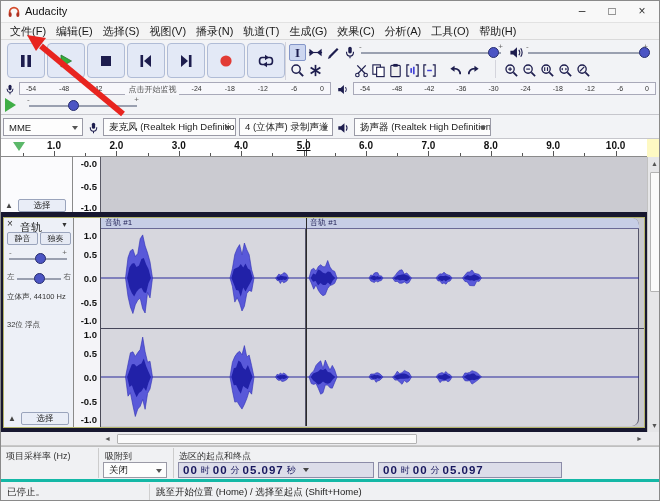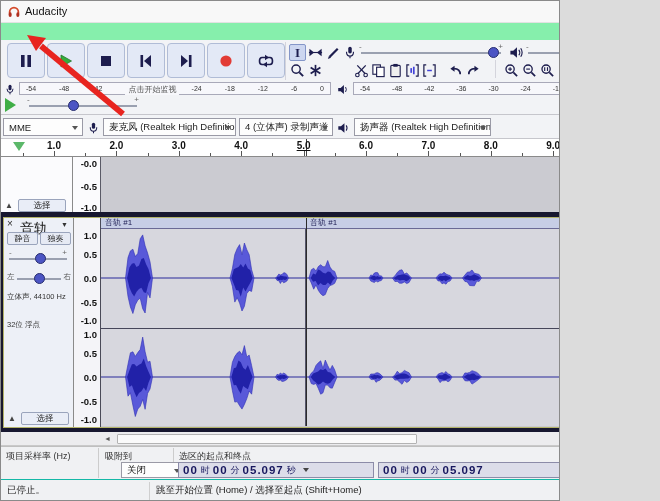--- a/index.html
+++ b/index.html
@@ -1,16 +1,16 @@
 <!DOCTYPE html>
 <html><head>
 <meta charset="utf-8">
 <style>
   html,body{margin:0;padding:0;background:#dcdcdc;}
-  #app{position:relative;width:560px;height:501px;background:#86efac;
+  #app{position:relative;width:660px;height:501px;background:#fef9c3;
        font-family:"Liberation Sans","DejaVu Sans",sans-serif;color:#222;
        border:1px solid #8a8a8a;box-sizing:border-box;overflow:hidden;}
   #app *{box-sizing:border-box;}
   .abs{position:absolute;}
 
   
   #titlebar{position:absolute;left:0;top:0;width:658px;height:22px;background:#f8f8f8;
             border-bottom:1px solid #e2e2e2;}
   #title-text{position:absolute;left:24px;top:4px;font-size:11px;color:#111;}
   .winbtn{position:absolute;top:0;width:30px;height:21px;text-align:center;line-height:20px;
@@ -75,21 +75,21 @@
   #t2panel{position:absolute;left:1px;top:1px;width:70px;height:209px;background:#edf0f7;border-right:1px solid #8a8a8a;}
   #t2scale{position:absolute;left:71px;top:1px;width:27px;height:209px;background:#f4f4f8;border-right:1px solid #4a4a58;}
   #t2wave{position:absolute;left:98px;top:1px;width:543px;height:209px;background:#c9c9cf;overflow:hidden;}
   .clipbg{position:absolute;top:0;height:208px;background:#d7d7de;border-right:1px solid #55556a;}
   .cliphdr{position:absolute;top:0;height:11px;background:#c7cee6;border-bottom:1px solid #6a6a96;
            font-size:8px;color:#1a1a50;line-height:10px;padding-left:4px;white-space:nowrap;overflow:hidden;}
   .chan{position:absolute;left:0;width:546px;height:98px;}
   #chdivider{position:absolute;left:0;top:110px;width:546px;height:1px;background:#46465a;}
   #cursor-line{position:absolute;top:0;width:1px;height:208px;background:#2b2b2b;}
   #t2-x{position:absolute;left:3px;top:0px;font-size:10px;color:#333;}
-  #t2-name{position:absolute;left:16px;top:2px;font-size:14px;color:#222;}
+  #t2-name{position:absolute;left:16px;top:2px;font-size:11px;color:#222;}
   #t2-dd{position:absolute;left:57px;top:3px;font-size:7px;color:#333;}
   .msbtn{position:absolute;top:14px;width:31px;height:13px;background:#e6eaf4;border:1px solid #9aa4bc;
          border-radius:2px;font-size:8px;color:#222;text-align:center;line-height:11px;}
   #t2-info1,#t2-info2{position:absolute;left:3px;font-size:7.5px;color:#333;white-space:nowrap;}
 
   
   #vscroll{position:absolute;left:646px;top:156px;width:14px;height:275px;background:#e6e6e8;border-left:1px solid #c2c2c2;}
   #hscroll{position:absolute;left:0;top:431px;width:660px;height:14px;background:#ececee;border-bottom:1px solid #c9c9c9;}
   .sarrow{position:absolute;font-size:7px;color:#555;width:13px;text-align:center;}
   .sthumb{position:absolute;background:#fafafa;border:1px solid #b3b3b3;border-radius:1px;}
@@ -99,21 +99,21 @@
   .sellabel{position:absolute;top:3px;font-size:9px;color:#333;white-space:nowrap;}
   .selsep{position:absolute;top:1px;width:1px;height:30px;background:#cccccc;}
   .timefield{position:absolute;top:15px;height:16px;background:#dcdde9;border:1px solid #8c8ca8;
              display:flex;align-items:center;padding:0 4px;white-space:nowrap;}
   .tseg{font-size:11.5px;font-weight:bold;color:#17175e;letter-spacing:1px;}
   .tunit{font-size:9px;color:#17175e;margin:0 3px;}
   .tdd{width:0;height:0;border-left:3px solid transparent;border-right:3px solid transparent;
        border-top:4px solid #444;margin-left:4px;}
 
   
-  #statusbar{position:absolute;left:0;top:478px;width:658px;height:22px;background:#f0f1f3;border-top:1px solid #14b8a6;}
+  #statusbar{position:absolute;left:0;top:478px;width:658px;height:22px;background:#f0f1f3;border-top:3px solid #14b8a6;}
   #status-state{position:absolute;left:6px;top:4px;font-size:9.5px;color:#222;}
   #status-hint{position:absolute;left:155px;top:4px;font-size:9.5px;color:#222;}
   #status-sep{position:absolute;left:148px;top:2px;width:1px;height:18px;background:#cfcfcf;}
 
   #annot{position:absolute;left:0;top:0;z-index:60;pointer-events:none;}
   svg.icon{display:block;}
 </style>
 </head>
 <body>
 
@@ -124,20 +124,33 @@
       <path d="M3 10 V8 a5 5 0 0 1 10 0 v2" fill="none" stroke="#d44a2a" stroke-width="2"></path>
       <ellipse cx="3.6" cy="11" rx="1.8" ry="2.6" fill="#b03020"></ellipse>
       <ellipse cx="12.4" cy="11" rx="1.8" ry="2.6" fill="#b03020"></ellipse>
     </svg>
     <span id="title-text">Audacity</span>
     <div class="winbtn" id="btn-min">–</div>
     <div class="winbtn" id="btn-max">□</div>
     <div class="winbtn" id="btn-close">×</div>
   </div>
 
+  <div id="menubar">
+    <span class="menuitem">文件(F)</span>
+    <span class="menuitem">编辑(E)</span>
+    <span class="menuitem">选择(S)</span>
+    <span class="menuitem">视图(V)</span>
+    <span class="menuitem">播录(N)</span>
+    <span class="menuitem">轨道(T)</span>
+    <span class="menuitem">生成(G)</span>
+    <span class="menuitem">效果(C)</span>
+    <span class="menuitem">分析(A)</span>
+    <span class="menuitem">工具(O)</span>
+    <span class="menuitem">帮助(H)</span>
+  </div>
 
   <div id="toolbars">
 
     <div class="tbtn" style="left:6px">
       <svg class="icon" width="16" height="16" viewBox="0 0 16 16">
         <rect x="3" y="2" width="3.6" height="12" fill="#1d1d4e"></rect>
           <rect x="9.4" y="2" width="3.6" height="12" fill="#1d1d4e"></rect>
         </svg>
       </div>
     <div class="tbtn" style="left:46px">
@@ -547,21 +560,21 @@
     <div class="sthumb" style="left:116px;top:1.5px;width:300px;height:10px"></div>
     <span class="sarrow" style="left:632px;top:3px">►</span>
   </div>
 
   <div id="selbar">
     <span class="sellabel" style="left:5px">项目采样率 (Hz)</span>
     <span class="sellabel" style="left:104px">吸附到</span>
     <span class="sellabel" style="left:178px">选区的起点和终点</span>
     <div class="selsep" style="left:97px"></div>
     <div class="selsep" style="left:172px"></div>
-    <div class="combo" style="left:120px;top:15px;width:64px;height:16px">
+    <div class="combo" style="left:102px;top:15px;width:64px;height:16px">
       <span>关闭</span>
         <span class="chev" style="top:6px"></span>
       </div>
     <div class="timefield" style="left:177px;width:196px">
       <span class="tseg">00</span>
         <span class="tunit">时</span>
       <span class="tseg">00</span>
         <span class="tunit">分</span>
       <span class="tseg">05.097</span>
         <span class="tunit">秒</span>

